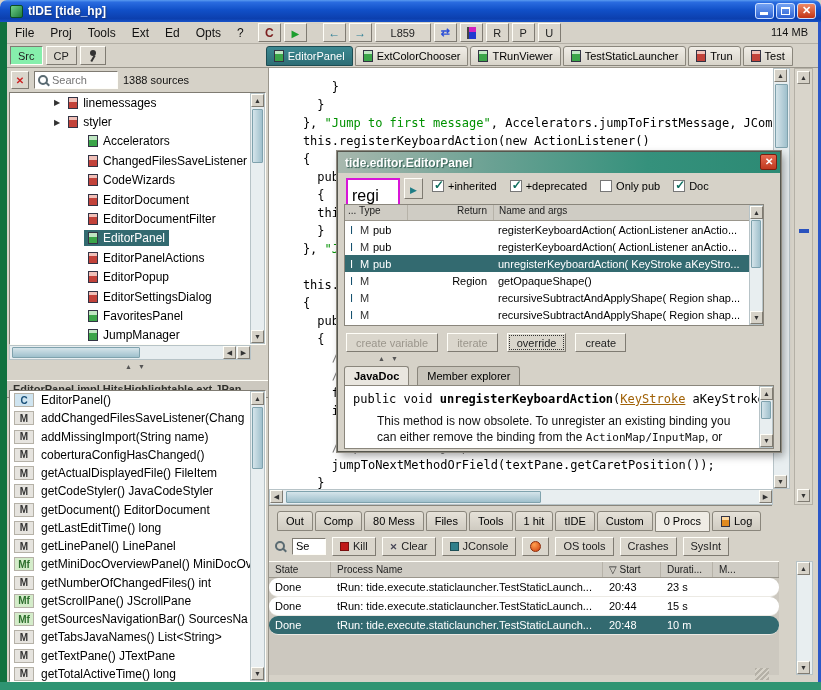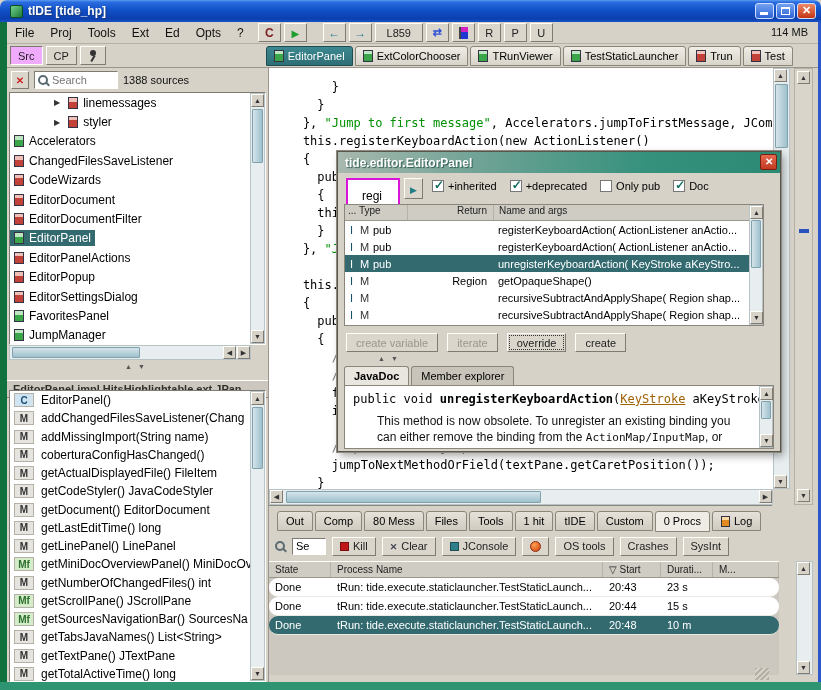--- a/index.html
+++ b/index.html
@@ -29,34 +29,34 @@
   
   .menubar{ position:absolute; left:7px; top:22px; width:811px; height:22px;
     background:#d6d2c8; border-bottom:1px solid #b4b0a6; display:flex; align-items:center; }
   .menu-items{ display:flex; }
   .menu-item{ padding:2px 8px; font-size:12px; color:#111; cursor:default; }
   .tb-group{ display:flex; align-items:center; gap:3px; margin-left:6px; }
   .btn{ font-family:"Liberation Sans",sans-serif; font-size:11px; color:#222;
     background:#dad6cc; border:1px solid; border-color:#fffef8 #7f7b72 #7f7b72 #fffef8;
     display:inline-flex; align-items:center; justify-content:center; gap:4px; cursor:pointer; }
   .tbb{ width:23px; height:19px; }
-  .tbb.wide{ width:48px; }
+  .tbb.wide{ width:56px; }
   .tb-gap{ width:10px; }
   .c-letter{ color:#7c1f1f; font-weight:bold; font-size:12px; }
   .play-icon::before{ content:"▶"; color:#1d9e2f; font-size:10px; }
   .play-icon.teal::before{ color:#1f7d86; font-size:9px; }
   .arrow-ico{ color:#2d7f96; font-size:12px; font-weight:bold; }
   .swap-icon::before{ content:"⇄"; color:#2b4fd8; font-size:11px; font-weight:bold; }
   .flag-icon{ width:9px; height:12px; background:linear-gradient(180deg,#d020c0 0 45%,#2038d0 45% 100%); border-left:2px solid #444; }
   .mem-label{ position:absolute; right:10px; top:4px; font-size:11px; color:#111; }
 
   .toolbar2{ position:absolute; left:7px; top:44px; width:811px; height:24px;
     background:#d6d2c8; border-bottom:1px solid #9a968c; display:flex; align-items:center; }
   .nbtn{ height:19px; padding:0 7px; margin-left:3px; }
-  .nbtn.active{ border-color:#7f7b72 #fffef8 #fffef8 #7f7b72; background:#f0abfc;text-align:right; }
+  .nbtn.active{ border-color:#7f7b72 #fffef8 #fffef8 #7f7b72; background:#86efac;text-align:right; }
   .pin-icon{ position:relative; width:10px; height:12px; }
   .pin-icon::before{ content:""; position:absolute; left:2px; top:0; width:6px; height:6px; border-radius:50%; background:#333; }
   .pin-icon::after{ content:""; position:absolute; left:4px; top:5px; width:2px; height:7px; background:#333; transform:rotate(30deg); }
   .file-tabs{ display:flex; gap:2px; margin-left:160px; align-items:flex-end; }
   .ftab{ display:flex; align-items:center; gap:4px; padding:3px 7px; font-size:11px;
     background:linear-gradient(180deg,#f0ede6,#d8d4ca); border:1px solid #8a867c; border-radius:3px 3px 0 0; cursor:pointer;}
   .ftab.selected{ background:linear-gradient(180deg,#3c8891,#2e6e76); color:#fff; border-color:#1d4d53; }
   .ic{ display:inline-block; width:10px; height:12px; border:1px solid #334; }
   .ic-green{ background:linear-gradient(180deg,#bfe6c2 0 35%,#3ba549 35% 100%); }
   .ic-red  { background:linear-gradient(180deg,#f0c0b8 0 35%,#c2423a 35% 100%); }
@@ -83,21 +83,21 @@
     border:1px solid; border-color:#7f7b72 #fffef8 #fffef8 #7f7b72; padding:0 3px; }
   .mag-icon{ position:relative; width:11px; height:11px; flex:0 0 11px;}
   .mag-icon::before{ content:""; position:absolute; left:0; top:0; width:6px; height:6px; border:2px solid #5a6b72; border-radius:50%; }
   .mag-icon::after{ content:""; position:absolute; left:7px; top:8px; width:5px; height:2px; background:#5a6b72; transform:rotate(45deg); }
   .search-field input{ border:none; outline:none; width:58px; font-size:11px; background:transparent; color:#333;}
   .sources-label{ font-size:11px; color:#111; }
 
   .tree{ position:absolute; left:2px; top:24px; width:257px; height:253px; background:#fff;
     border:1px solid; border-color:#7f7b72 #fffef8 #fffef8 #7f7b72; overflow:hidden;}
   .trow{ height:19.4px; display:flex; align-items:center; font-size:12px; white-space:nowrap; cursor:pointer;}
-  .lvl-1{ padding-left:44px; } .lvl-2{ }
+  .lvl-1{ padding-left:44px; } .lvl-2{ padding-left:74px; }
   .texp{ font-size:8px; color:#333; margin-right:4px; }
   .texp::before{ content:"▶"; }
   .row-inner{ display:inline-flex; align-items:center; gap:5px; padding:1px 4px; }
   .row-inner.selected{ background:#336a70; }
   .row-inner.selected .tlabel{ color:#fff; }
   .tree-vs{ top:0; right:0; width:15px; height:251px; }
   .tree-vs .sb-thumb{ left:1px; right:1px; top:15px; height:54px; }
   .tree-hs{ left:2px; top:277px; width:242px; height:15px; }
   .tree-hs .sb-thumb{ top:1px; bottom:1px; left:2px; width:128px; }
   .tree-hs .sb-arrow.left{ left:auto; right:14px; }
@@ -135,21 +135,21 @@
     border:1px solid #56564e; box-shadow:0 0 0 1px #8d897f, 3px 4px 8px rgba(0,0,0,.35); z-index:40;}
   .dlg-title{ position:absolute; left:0; top:0; width:100%; height:21px;
     background:linear-gradient(90deg,#a8b8ae 0%,#6aa193 35%,#35917c 70%,#2c8a74 100%);
     display:flex; align-items:center; padding-left:7px;}
   .dlg-title-text{ color:#fff; font-size:12px; font-weight:bold; text-shadow:1px 1px 1px #2d5a4e;}
   .dlg-close{ position:absolute; right:3px; top:2px; width:17px; height:16px; border:1px solid #7a1f10; border-radius:2px;
     background:linear-gradient(180deg,#e56a50,#c03a20); cursor:pointer;}
   .dlg-close::before{ content:"✕"; color:#fff; font-size:10px; font-weight:bold; position:absolute; left:4px; top:1px;}
   .dlg-body{ position:absolute; left:0; top:21px; right:0; bottom:0; }
   .dlg-search{ position:absolute; left:8px; top:5px; width:54px; height:36px; border:2px solid #d815d8;
-    font-size:12px; padding-left:14px; outline:none; }
+    font-size:16px; padding-left:4px; outline:none; }
   .dlg-go{ position:absolute; left:66px; top:5px; width:19px; height:21px; }
   .dlg-checks{ position:absolute; left:94px; top:7px; display:flex; gap:13px; align-items:center;}
   .chk{ display:inline-flex; align-items:center; gap:4px; font-size:11px; cursor:pointer;}
   .box{ width:12px; height:12px; background:#fff; border:1px solid #777; position:relative;}
   .box.checked::before{ content:"✓"; position:absolute; left:1px; top:-3px; color:#0e6e5e; font-size:12px; font-weight:bold;}
   .dlg-table{ position:absolute; left:6px; top:31px; width:420px; height:122px; background:#fff; border:1px solid #8a867c;}
   .dt-head{ display:grid; grid-template-columns:13px 13px 36px 86px 1fr; height:16px; background:#cfccc4;
     border-bottom:1px solid #9a968c; font-size:10px; color:#222;}
   .h-type{ grid-column:1/4; padding-left:3px; } .h-ret{ text-align:right; padding-right:6px; border-left:1px solid #b6b2a8;}
   .h-name{ padding-left:5px; border-left:1px solid #b6b2a8;}
@@ -159,21 +159,21 @@
   .c-type{ padding-left:2px;} .c-ret{ text-align:right; padding-right:6px;} .c-name{ padding-left:5px;}
   .dt-row.selected{ background:#336a70; }
   .dt-row.selected span{ color:#fff; }
   .dt-vs{ position:absolute; right:0; top:0; width:14px; height:120px; }
   .dt-vs .sb-thumb{ left:1px; right:1px; top:14px; height:48px; }
   .dlg-buttons{ position:absolute; left:8px; top:160px; display:flex; gap:9px;}
   .dbtn{ height:19px; padding:0 9px; font-size:11px;}
   .dbtn.disabled{ color:#9b968c; }
   .dbtn.focused{ outline:1px dotted #333; outline-offset:-3px; }
   .dlg-split{ position:absolute; left:40px; top:182px; display:flex; gap:6px;}
-  .dlg-tabs{ position:absolute; left:6px; top:192px; display:flex; gap:2px; align-items:flex-end;}
+  .dlg-tabs{ position:absolute; left:6px; top:192px; display:flex; gap:8px; align-items:flex-end;}
   .dtab{ padding:3px 9px; font-size:11px; background:#c8c4ba; border:1px solid #8a867c; border-bottom:none;
     border-radius:3px 3px 0 0; cursor:pointer;}
   .dtab.selected{ background:#e9e6df; font-weight:bold; position:relative; top:1px; padding-bottom:4px;}
   .dlg-doc{ position:absolute; left:6px; top:212px; width:430px; height:64px; background:#fff; border:1px solid #8a867c; overflow:hidden; padding:6px 8px 0 8px;}
   .doc-sig{ font-family:"DejaVu Sans Mono", monospace; font-size:12px; white-space:nowrap;}
   .sig-name{ font-weight:bold; }
   .sig-link{ color:#a16207; text-decoration:underline; cursor:pointer;margin-top:22px;}
   .doc-body{ margin:7px 0 0 24px; font-size:12px; line-height:16px; color:#111;}
   .doc-code{ font-family:"DejaVu Sans Mono", monospace; font-size:11px;}
   .doc-vs{ position:absolute; right:0; top:0; width:14px; height:62px; }

